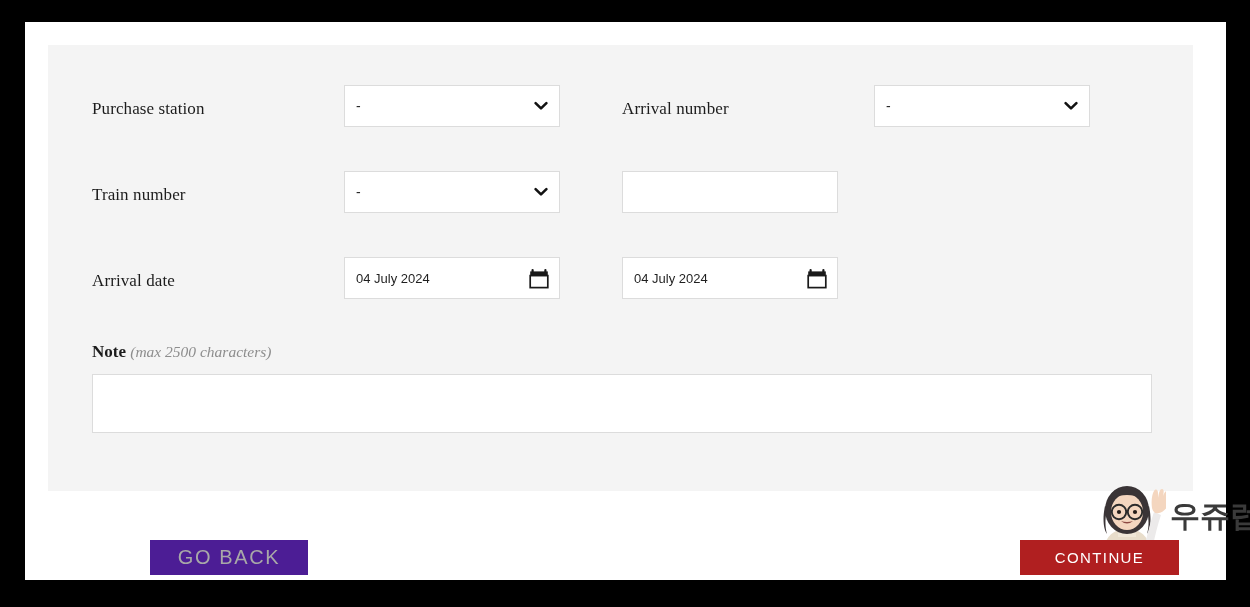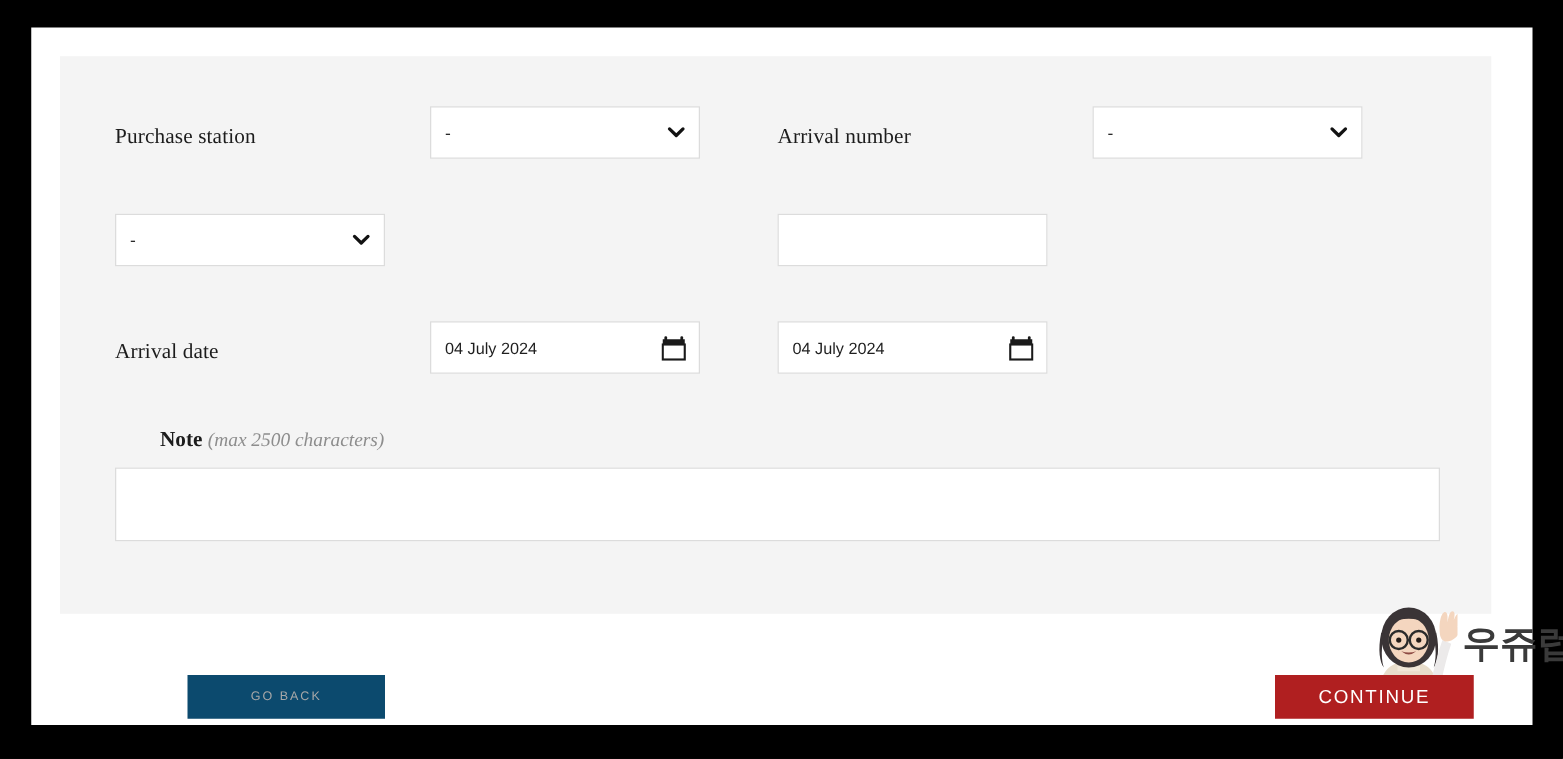--- a/index.html
+++ b/index.html
@@ -113,21 +113,20 @@
     position: absolute;
     left: 44px;
     top: 297px;
     width: 1060px;
   }
   .note-head {
     font-family: "Liberation Serif", serif;
     font-size: 17px;
     color: #1c1c1c;
     margin-bottom: 12px;
-    margin-left: 36px;
   }
   .note-head .strong { font-weight: bold; }
   .note-head .hint {
     font-style: italic;
     color: #8d8d8d;
     font-size: 15.5px;
   }
   #note-area {
     box-sizing: border-box;
     width: 1060px;
@@ -142,25 +141,25 @@
     padding: 6px 8px;
   }
 
   
   #btn-back {
     position: absolute;
     left: 125px;
     top: 518px;
     width: 158px;
     height: 35px;
-    background: #0c4a6e;
+    background: #4c1d95;
     border: none;
     color: #a8a8a8;
     font-family: "Liberation Sans", sans-serif;
-    font-size: 10px;
+    font-size: 20px;
     letter-spacing: 1.6px;
     cursor: default;
   }
   #btn-continue {
     position: absolute;
     left: 951px;
     top: 518px;
     width: 159px;
     height: 35px;
     background: #b01f20;
@@ -224,20 +223,21 @@
                 <svg class="chev" viewBox="0 0 16 16">
                     <path d="M2.6 5.1 L8 10.4 L13.4 5.1" fill="none" stroke="#121212" stroke-width="2.6" stroke-linecap="round" stroke-linejoin="round"></path>
                   </svg>
               </div>
             </div>
           </div>
         </div>
 
         <div class="row">
           <div class="cell">
+            <div class="label">Train number</div>
             <div class="field-wrap">
               <div class="ctl select">
                 <span class="val">-</span>
                 <svg class="chev" viewBox="0 0 16 16">
                     <path d="M2.6 5.1 L8 10.4 L13.4 5.1" fill="none" stroke="#121212" stroke-width="2.6" stroke-linecap="round" stroke-linejoin="round"></path>
                   </svg>
               </div>
             </div>
           </div>
           <div class="cell">

